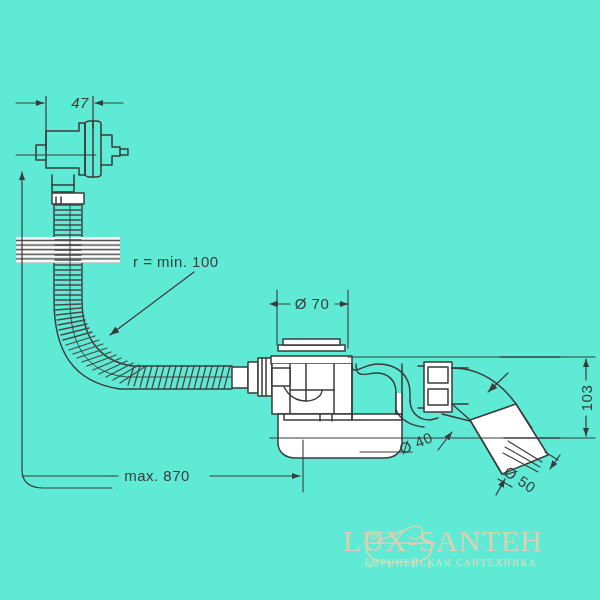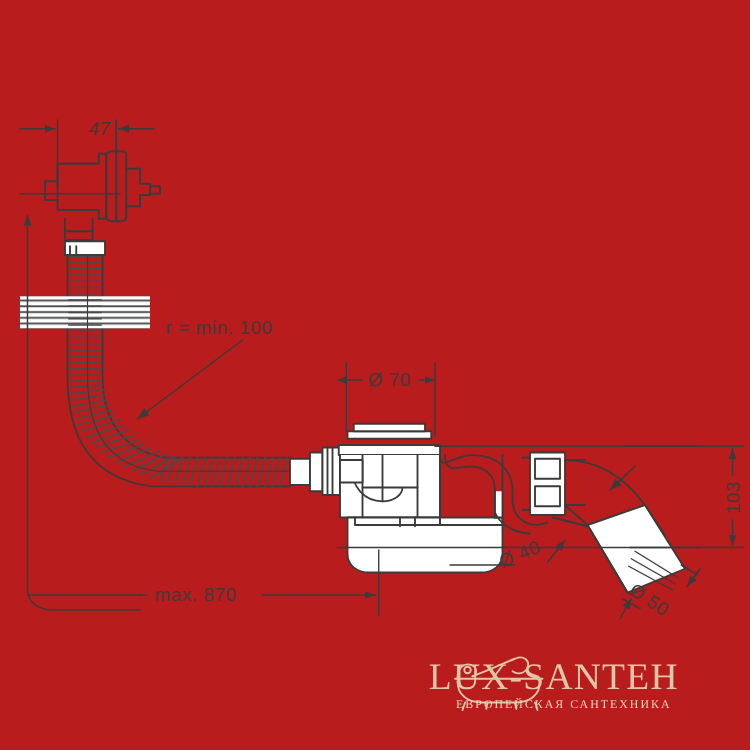--- a/index.html
+++ b/index.html
@@ -1,18 +1,18 @@
 <!DOCTYPE html>
 <html><head>
 <meta charset="utf-8">
 <style>
   html,body{margin:0;padding:0;background:#ffffff;}
   body{width:600px;height:600px;overflow:hidden;
        font-family:"Liberation Sans","DejaVu Sans",sans-serif;}
-  #stage{position:relative;width:600px;height:600px;background:#b91c1c;}
+  #stage{position:relative;width:600px;height:600px;background:#5eead4;}
   #stage svg{position:absolute;left:0;top:0;}
   .dimtext{font-family:"Liberation Sans","DejaVu Sans",sans-serif;
            font-size:15px;fill:#3b3b3b;letter-spacing:.5px;}
   .logo-main{font-family:"Liberation Serif","DejaVu Serif",serif;
              font-size:30px;letter-spacing:1px;}
   .logo-sub{font-family:"Liberation Serif","DejaVu Serif",serif;
             font-size:9.5px;letter-spacing:1.6px;}
 </style>
 </head>
 <body>

